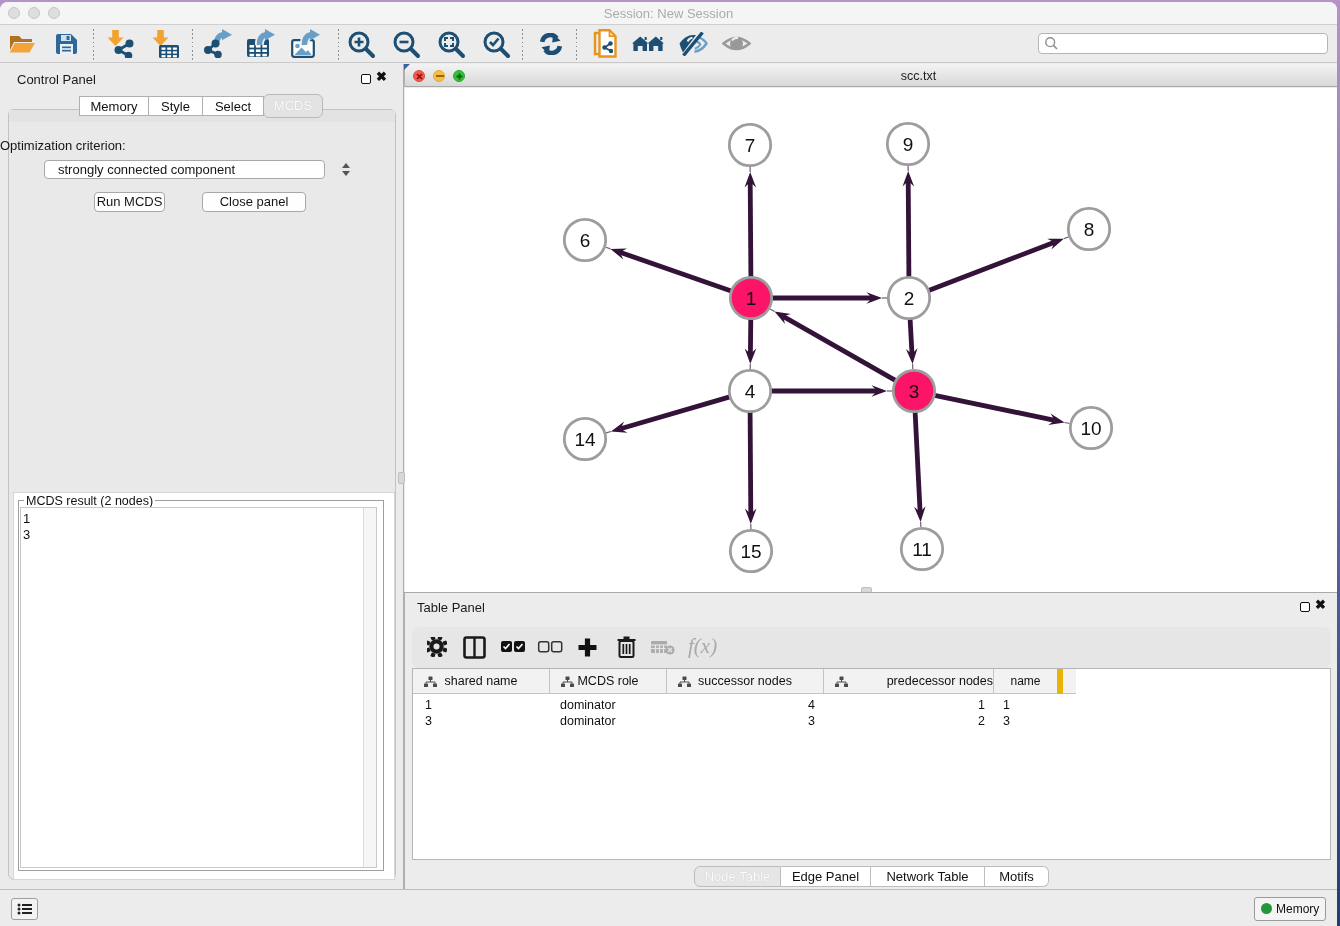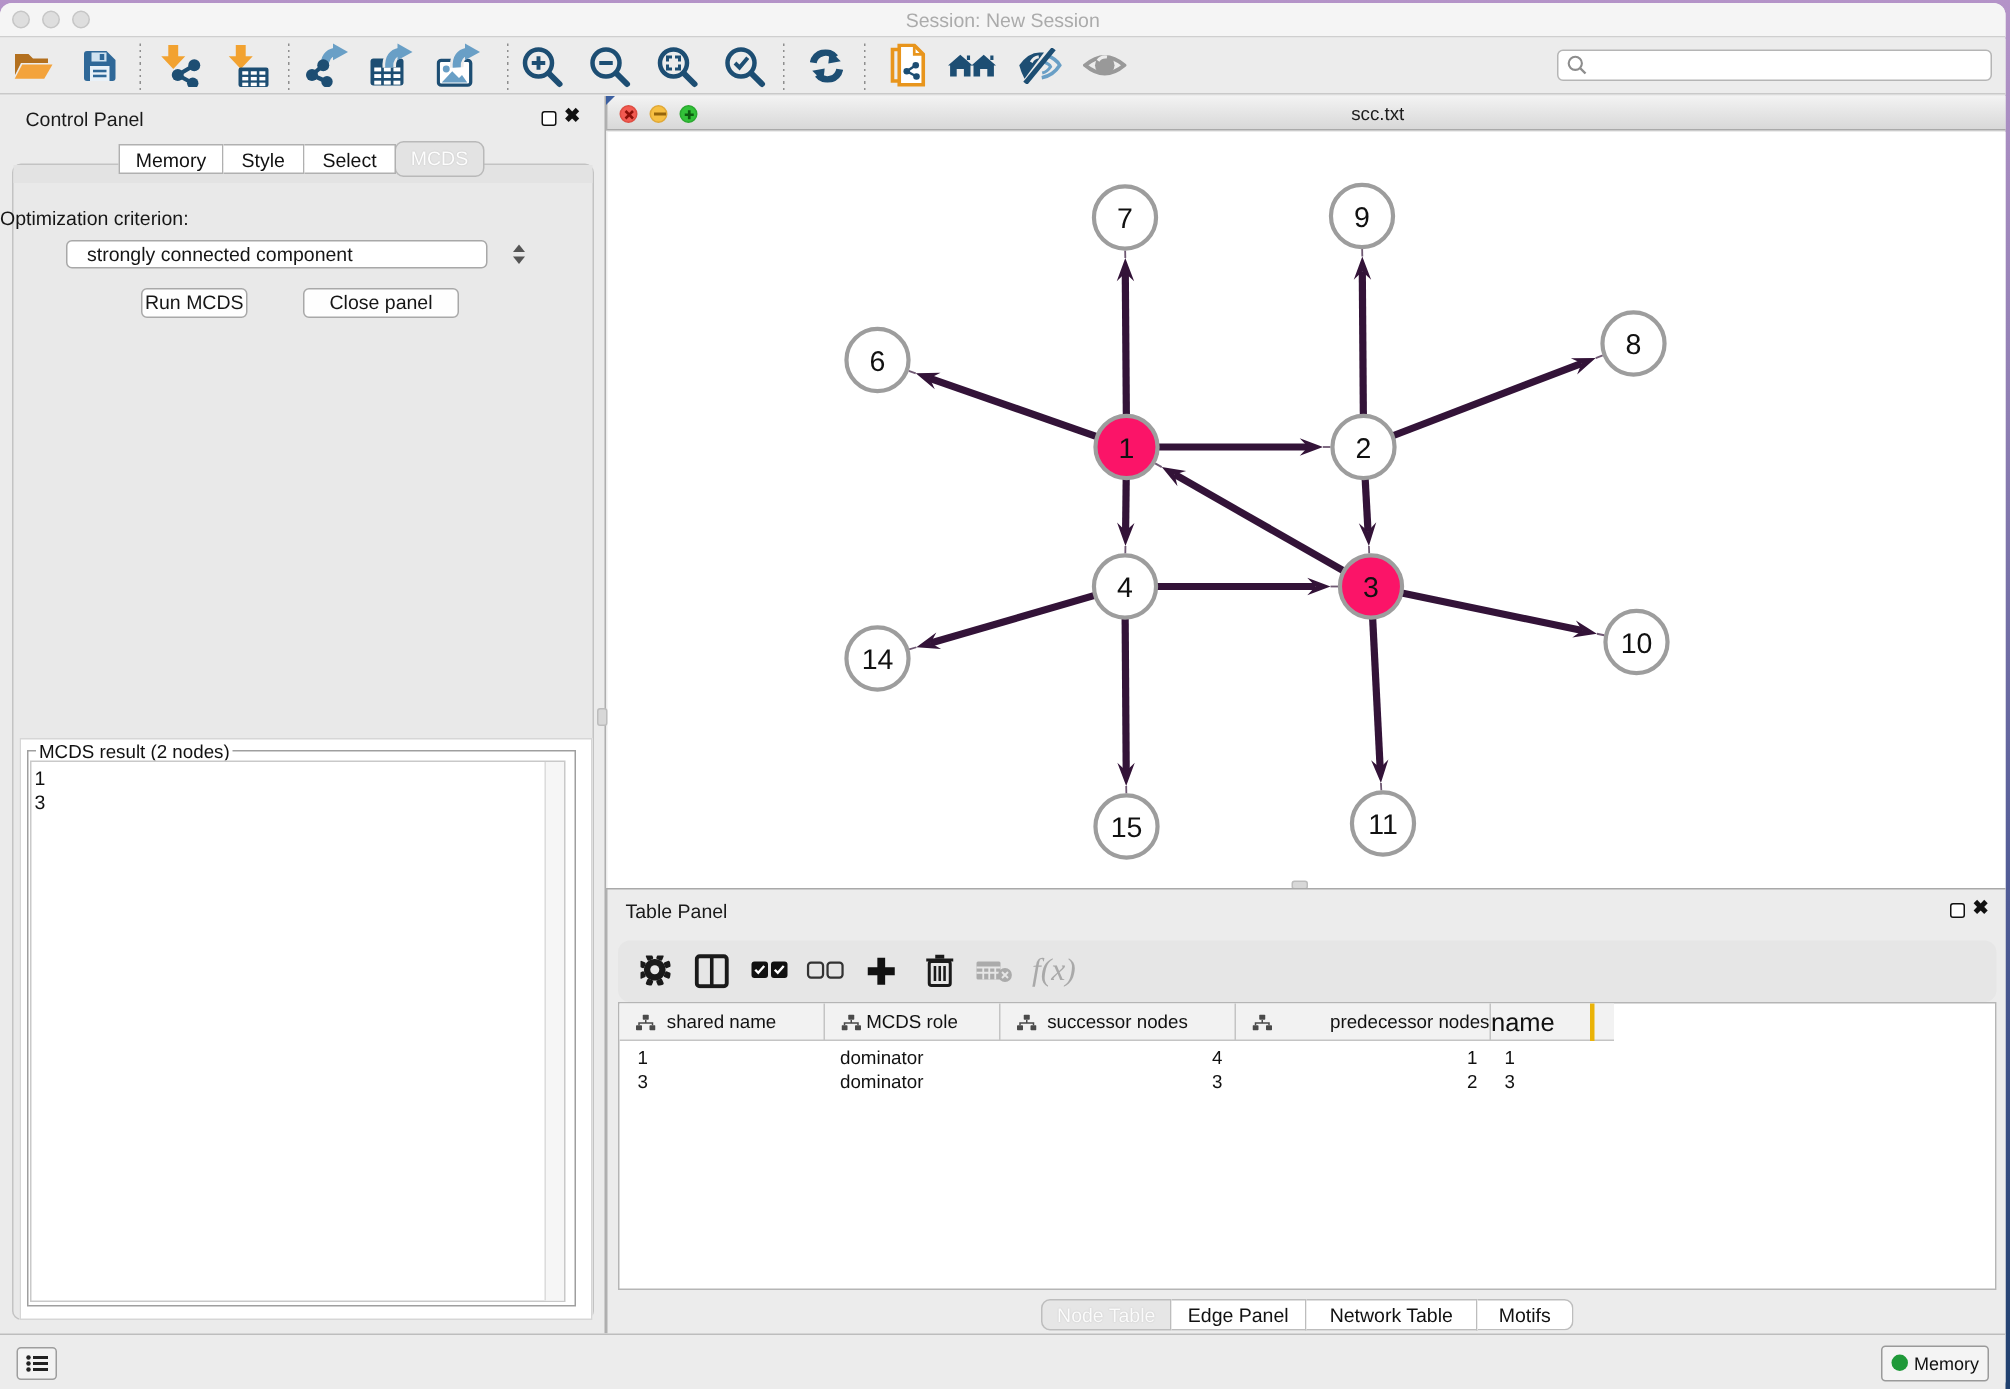--- a/index.html
+++ b/index.html
@@ -358,21 +358,21 @@
       </g>
     </svg>successor nodes</div>
 <div class="abs" style="left:824px;top:669px;width:170px;height:25px;border-right:1px solid #c4c4c4;font-size:12.5px;color:#111;text-align:right;line-height:25px;white-space:nowrap;"><svg width="13" height="12" style="position:absolute;left:11px;top:7px">
       <g fill="#4a4a4a">
         <rect x="4.5" y="0.5" width="4" height="3.4" rx="0.5"></rect>
         <rect x="0" y="7.5" width="4" height="3.4" rx="0.5"></rect>
         <rect x="9" y="7.5" width="4" height="3.4" rx="0.5"></rect>
         <path d="M6.5 4 V6 M2 7.5 V6 H11 V7.5" stroke="#4a4a4a" stroke-width="1" fill="none"></path>
       </g>
     </svg>predecessor nodes</div>
-<div class="abs" style="left:994px;top:669px;width:69px;height:25px;border-right:3px solid #eab308;font-size:17px;color:#111;text-align:left;line-height:25px;white-space:nowrap;">name</div>
+<div class="abs" style="left:994px;top:669px;width:69px;height:25px;border-right:6px solid #eab308;font-size:12px;color:#111;text-align:center;line-height:25px;white-space:nowrap;">name</div>
 <div class="abs" style="left:425px;top:697px;width:900px;font-size:12.5px;color:#111;line-height:16px;">
   <div style="position:relative;height:16px;">
     <span style="position:absolute;left:0">1</span>
       <span style="position:absolute;left:135px">dominator</span>
     <span style="position:absolute;left:250px;width:140px;text-align:right">4</span>
     <span style="position:absolute;left:410px;width:150px;text-align:right">1</span>
     <span style="position:absolute;left:578px">1</span>
   </div>
   <div style="position:relative;height:16px;">
     <span style="position:absolute;left:0">3</span>

